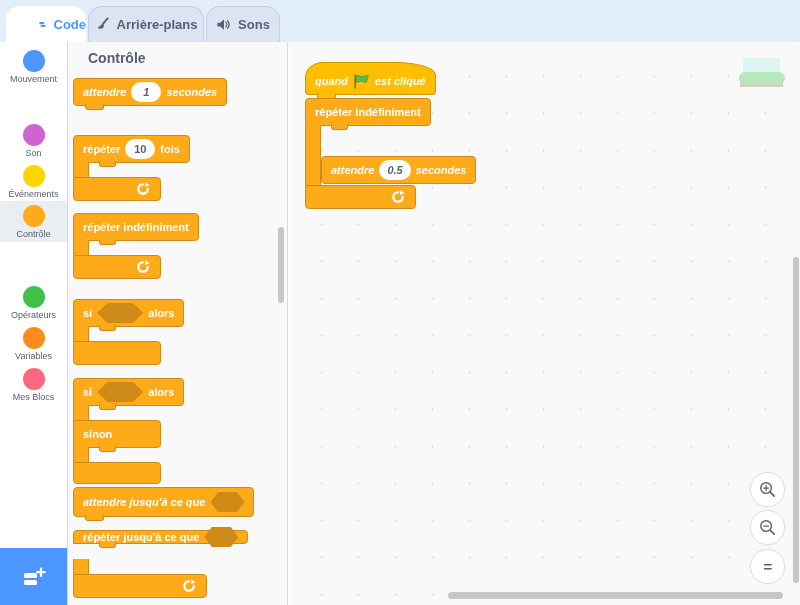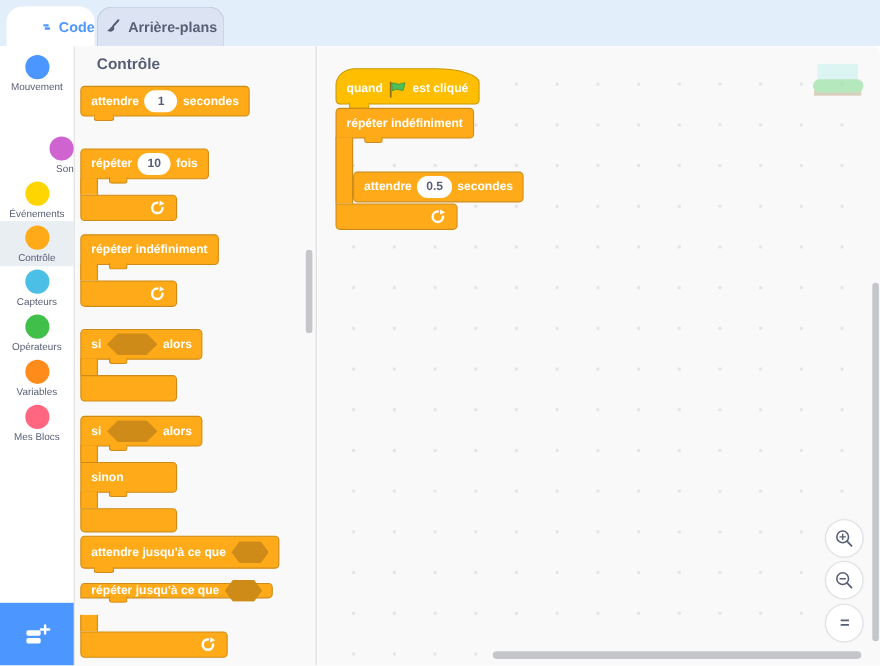--- a/index.html
+++ b/index.html
@@ -33,21 +33,21 @@
   .palette { position:absolute; left:68px; top:0; width:220px; height:563px; background:#F9F9F9; border-right:1px solid #D9D9D9; overflow:hidden; }
   .pal-header { position:absolute; left:20px; top:8px; font-size:14px; font-weight:700; color:#575E75; }
 
   
   .script { position:absolute; left:289px; top:0; width:511px; height:563px; background-color:#F9F9F9;
             background-image:radial-gradient(circle, #E3E4E6 1.3px, transparent 1.4px);
             background-size:37px 37px; background-position:14px 16px; border-radius:0 8px 0 0; }
 
   
   .btext { font-size:11px; font-weight:700; color:#fff; white-space:nowrap; }
-  .stack { position:absolute; height:28px; border-radius:4px; display:inline-flex; align-items:center; gap:5px; padding:0 9px; cursor:grab; }
+  .stack { position:absolute; height:28px; border-radius:4px; display:inline-flex; align-items:center; gap:5px; padding:0 9px; cursor:grab;font-style:italic; }
   .ctrl  { background:#FFAB19; border:1px solid #CF8B17; }
   .looks { background:#9966FF; border:1px solid #774DCB; }
   .hat   { background:#FFBF00; border:1px solid #CC9900; height:33px; border-radius:18px 40px 4px 4px / 15px 13px 4px 4px; padding-top:5px; }
   .nub::after { content:""; position:absolute; bottom:-5px; left:11px; width:17px; height:5px;
                 background:inherit; border:1px solid; border-color:inherit; border-top:none; border-radius:0 0 3px 3px; }
   .c-top { position:absolute; height:28px; background:#FFAB19; border:1px solid #CF8B17; border-radius:4px 4px 4px 0;
            display:inline-flex; align-items:center; gap:5px; padding:0 9px; cursor:grab; }
   .c-top::after { content:""; position:absolute; bottom:-5px; left:25px; width:15px; height:5px;
                   background:#FFAB19; border:1px solid #CF8B17; border-top:none; border-radius:0 0 3px 3px; }
   .c-wall { position:absolute; width:16px; background:#FFAB19; border-left:1px solid #CF8B17; border-right:1px solid #CF8B17; }
@@ -90,44 +90,47 @@
       </svg>
       <span>Code</span>
     </div>
     <div class="tab inactive" style="left:88px; width:116px;">
       <svg width="15" height="15" viewBox="0 0 16 16">
         <path d="M13.5 1.5 L8.2 7.5" stroke="#575E75" stroke-width="2" stroke-linecap="round" fill="none"></path>
         <path d="M8 7.6 C5.6 8 5.6 10.2 2.8 11.2 C4.4 13.4 8.2 13 9.4 10.2 C9.9 9 9.2 7.8 8 7.6 Z" fill="#575E75"></path>
       </svg>
       <span>Arrière-plans</span>
     </div>
+    <div class="tab inactive" style="left:206px; width:74px;">
+      <svg width="15" height="15" viewBox="0 0 16 16">
+        <path d="M1.5 6 H4.5 L8.5 2.5 V13.5 L4.5 10 H1.5 Z" fill="#575E75"></path>
+        <path d="M10.5 5.6 a3 3 0 0 1 0 4.8 M12.3 4 a5.4 5.4 0 0 1 0 8" stroke="#575E75" stroke-width="1.3" fill="none" stroke-linecap="round"></path>
+      </svg>
+      <span>Sons</span>
+    </div>
   </div>
 
   <div class="content">
 
     <div class="catcol">
       <div class="cat" style="top:4px;">
         <div class="bubble" style="background:#4C97FF;"></div>
         <div class="clabel">Mouvement</div>
       </div>
-      <div class="cat" style="top:78px;align-items:flex-end;">
+      <div class="cat" style="top:78px;">
         <div class="bubble" style="background:#CF63CF;"></div>
         <div class="clabel">Son</div>
       </div>
       <div class="cat" style="top:119px;">
         <div class="bubble" style="background:#FFD500;"></div>
         <div class="clabel">Événements</div>
       </div>
       <div class="cat selected" style="top:159px;">
         <div class="bubble" style="background:#FFAB19;"></div>
         <div class="clabel">Contrôle</div>
-      </div>
-      <div class="cat" style="top:199px;">
-        <div class="bubble" style="background:#4CBFE6;"></div>
-        <div class="clabel">Capteurs</div>
       </div>
       <div class="cat" style="top:240px;">
         <div class="bubble" style="background:#40BF4A;"></div>
         <div class="clabel">Opérateurs</div>
       </div>
       <div class="cat" style="top:281px;">
         <div class="bubble" style="background:#FF8C1A;"></div>
         <div class="clabel">Variables</div>
       </div>
       <div class="cat" style="top:322px;">

